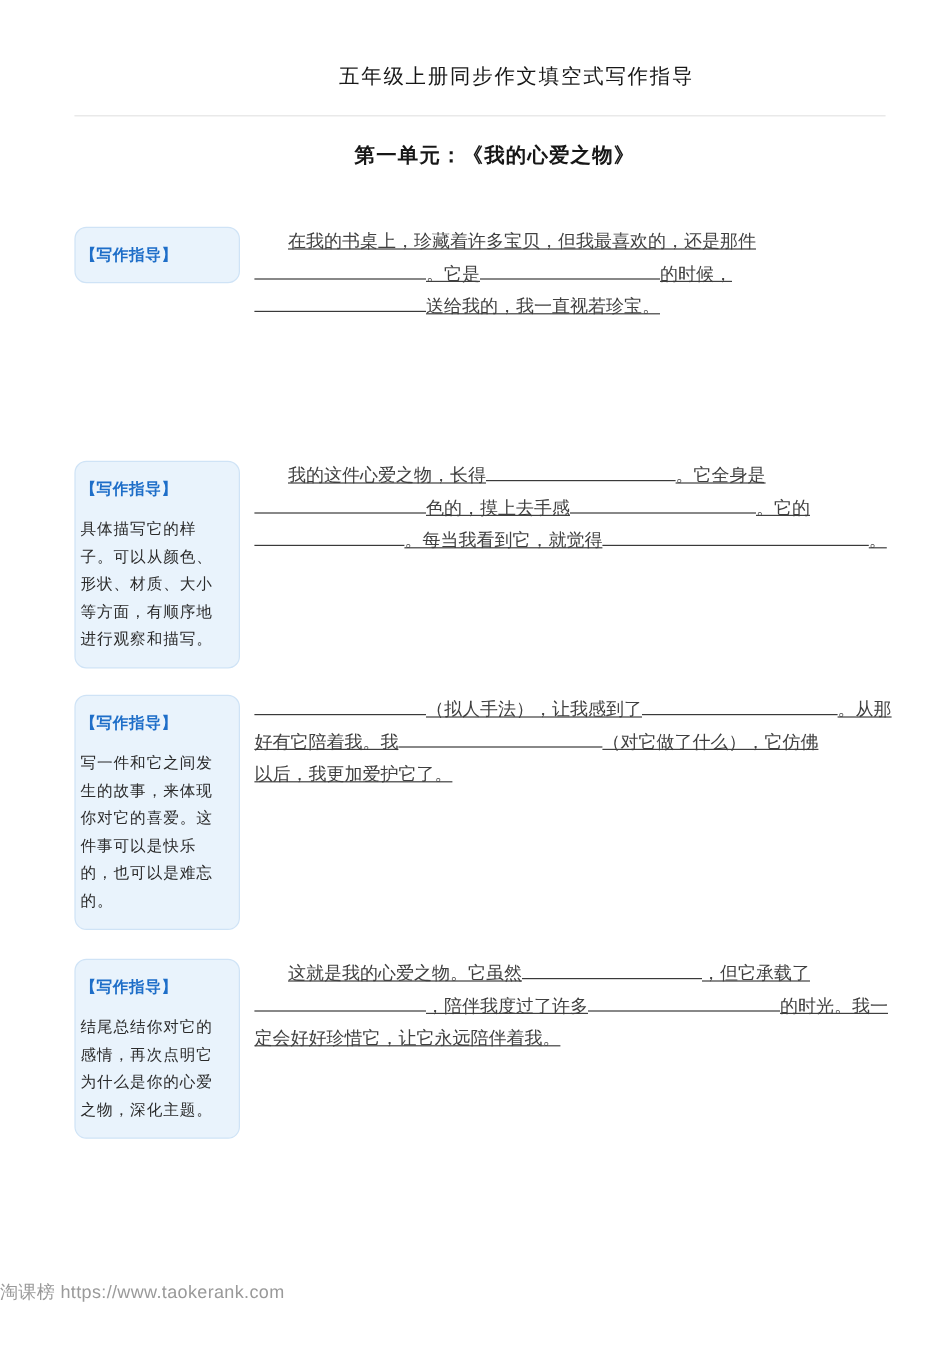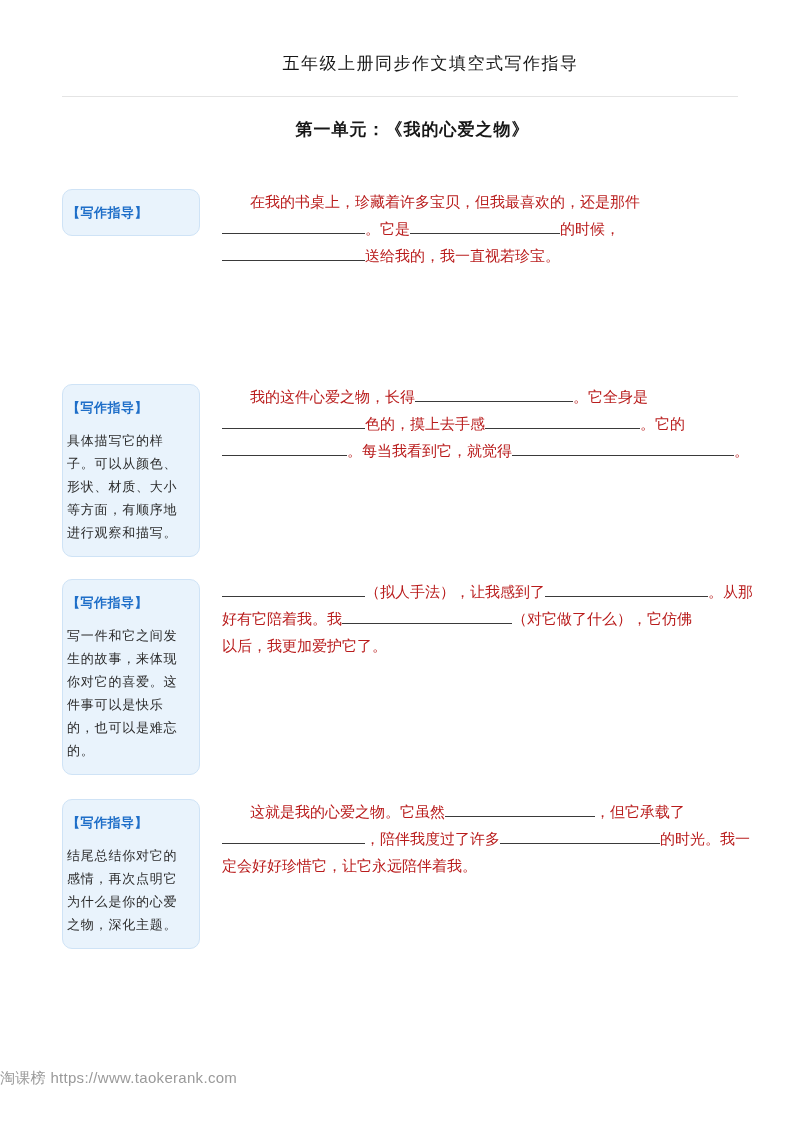--- a/index.html
+++ b/index.html
@@ -59,25 +59,26 @@
   .guide-body {
     margin-top: 11px;
     font-size: 13px;
     line-height: 23px;
     letter-spacing: 0.8px;
     color: #2b2b2b;
   }
   .guide-body div { white-space: nowrap; }
   .para {
     position: absolute;
-    left: 222px; top: 0;
+    left: 212px; top: 0;
     width: 535px;
     font-size: 15px;
     line-height: 27px;
-    color: #b91c1c;
+    color: #404040;
+    text-decoration: underline;
   }
   .pline { white-space: nowrap; }
   .pline.indent { text-indent: 28px; }
   .blank {
     display: inline-block;
     height: 2px;
     border-bottom: 1px solid #3a3a3a;
     vertical-align: baseline;
   }
   .footer {

